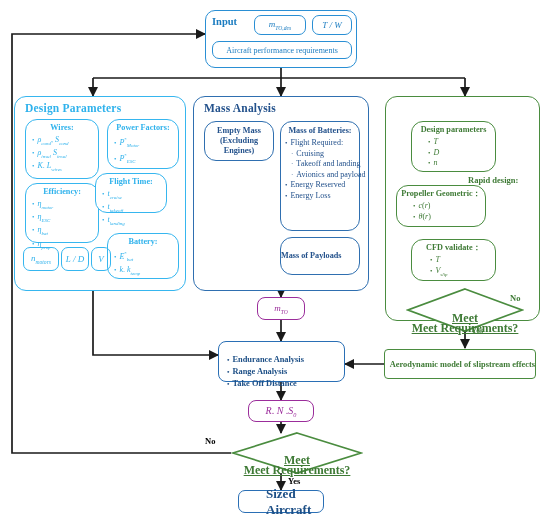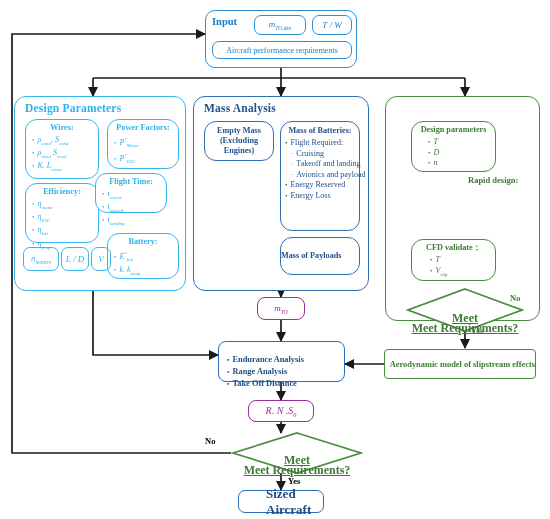--- a/index.html
+++ b/index.html
@@ -189,20 +189,27 @@
       <div class="sub-title" style="padding-top:3px;">Design parameters</div>
       <ul class="bl" style="padding-left:16px;">
         <li><i class="v">T</i></li>
         <li><i class="v">D</i></li>
         <li><i class="v">n</i></li>
       </ul>
     </div>
 
     <div class="lbl" style="left:82px;top:78px;color:#3e7a35;">Rapid design:</div>
 
+    <div class="box green" style="left:10px;top:88px;width:90px;height:42px;">
+      <div class="sub-title" style="padding-top:3px;">Propeller Geometric：</div>
+      <ul class="bl" style="padding-left:16px;">
+        <li><i class="v">c</i>(<i class="v">r</i>)</li>
+        <li><i class="v">θ</i>(<i class="v">r</i>)</li>
+      </ul>
+    </div>
 
     <div class="box green" style="left:25px;top:142px;width:85px;height:42px;">
       <div class="sub-title" style="padding-top:3px;">CFD validate：</div>
       <ul class="bl" style="padding-left:18px;">
         <li><i class="v">T</i></li>
         <li><i class="v">V</i><sub>slip</sub></li>
       </ul>
     </div>
 
     <svg class="diamond" style="left:20px;top:190px;" width="118" height="46" viewBox="0 0 118 46">

